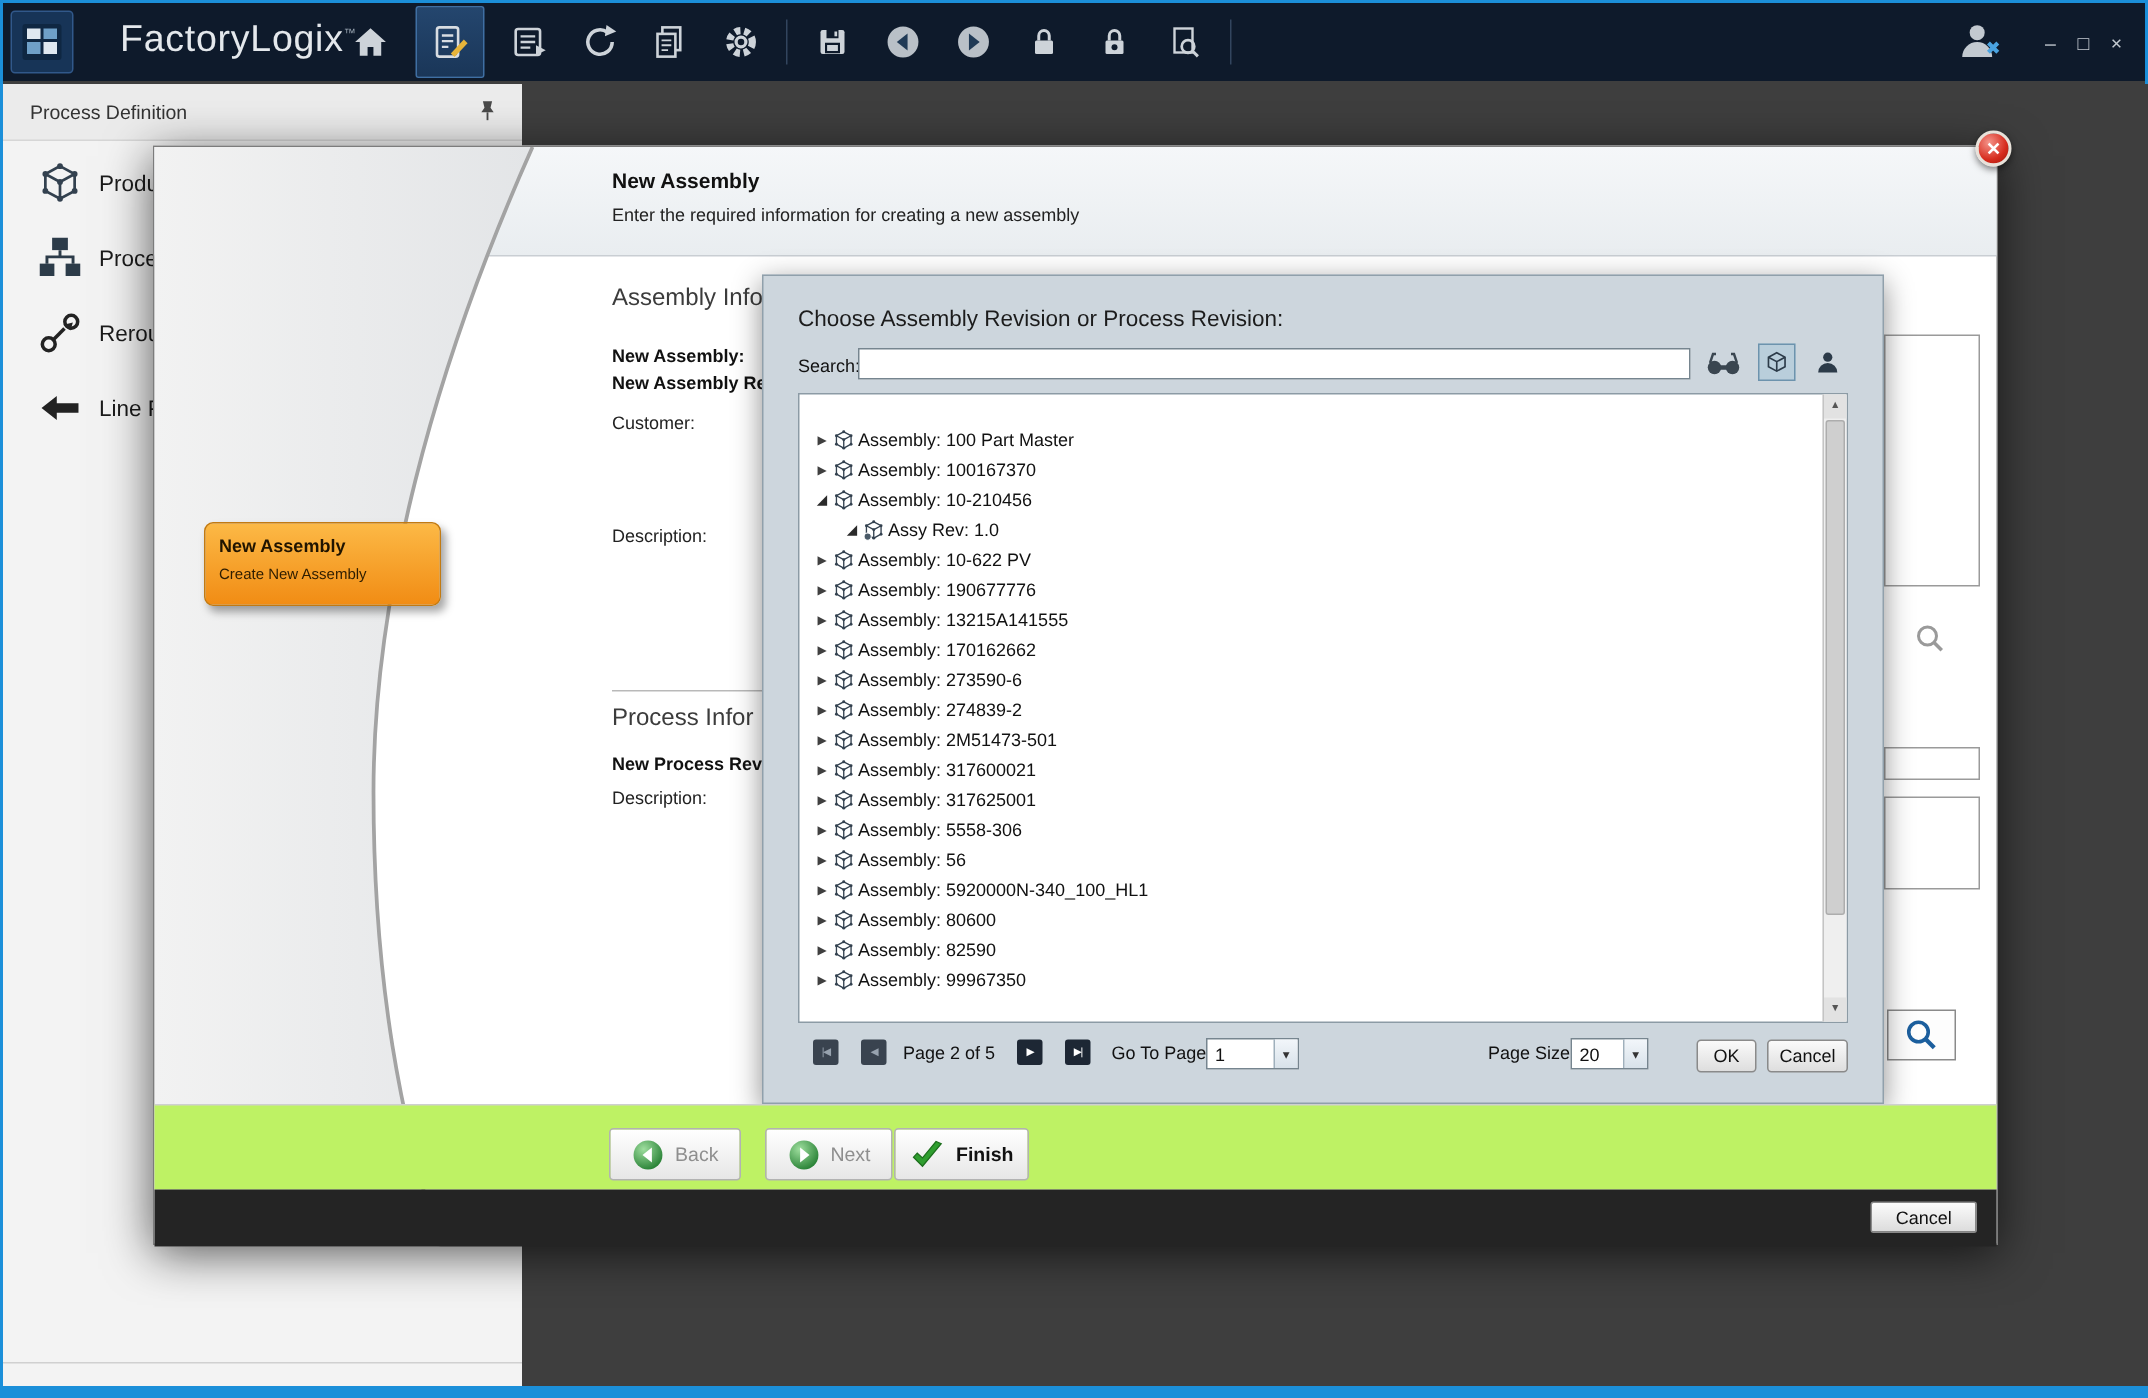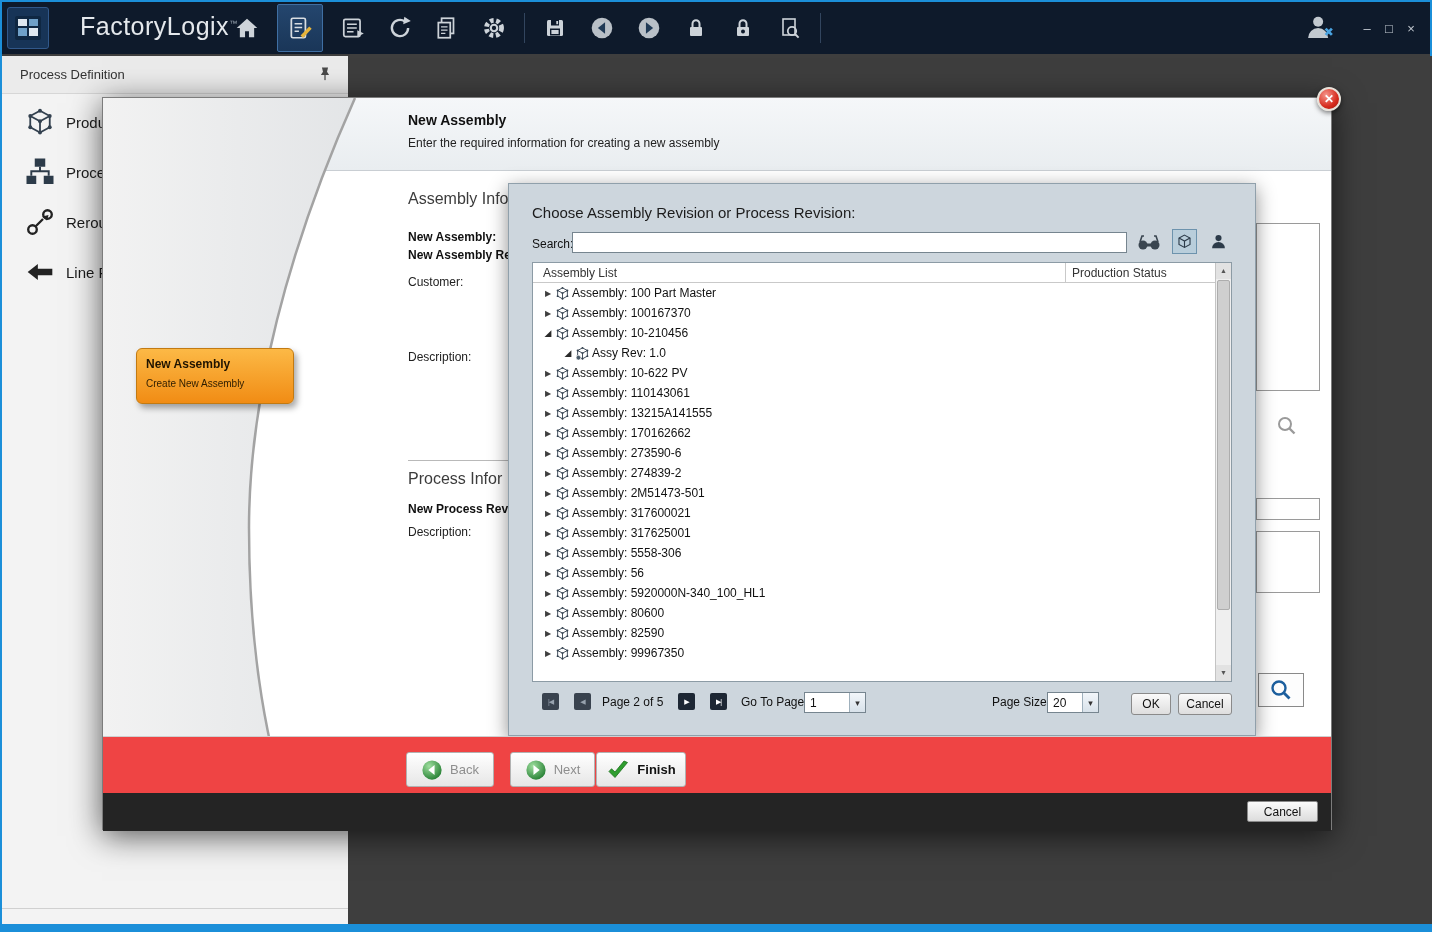--- a/index.html
+++ b/index.html
@@ -108,21 +108,21 @@
   .combo { position:absolute; top:2px; height:21px; background:#fff; border:1px solid #76858f;
     display:flex; align-items:center; cursor:pointer; }
   .combo .cv { flex:1; font-size:12px; padding-left:5px; }
   .combo .combo-btn { width:16px; height:100%; background:linear-gradient(#f2f6fa,#d8e2ea);
     border-left:1px solid #9fb0bc; font-size:9px; color:#333; display:flex; align-items:center; justify-content:center; }
   .btn { position:absolute; top:3px; height:22px; background:linear-gradient(#fafafa,#dedede);
     border:1px solid #8a8a8a; border-radius:3px; font-size:12px; color:#111; cursor:pointer;
     font-family:"Liberation Sans",sans-serif; }
 
   
-  .wiz-bar { position:absolute; left:0; top:638px; width:100%; height:57px; background:#ef4444;
+  .wiz-bar { position:absolute; left:0; top:638px; width:100%; height:57px; background:#bef264;
     border-top:1px solid #cfcfcf; }
   .wiz-btn { position:absolute; top:15px; height:35px; background:linear-gradient(#ffffff,#e6e6e6);
     border:1px solid #b2b2b2; border-radius:3px; display:flex; align-items:center; justify-content:center;
     gap:7px; cursor:pointer; font-family:"Liberation Sans",sans-serif; }
   .wiz-btn .lbl { font-size:13px; color:#8e8e8e; }
   .wiz-btn.finish .lbl { color:#111; font-weight:bold; }
   .dlg-footer { position:absolute; left:0; top:695px; width:100%; height:38px; background:#242424; }
   .ftr-cancel { position:absolute; right:13px; top:8px; width:71px; height:21px;
     background:linear-gradient(#fbfbfb,#dcdcdc); border:1px solid #8a8a8a; border-radius:2px;
     font-size:12px; color:#111; cursor:pointer; font-family:"Liberation Sans",sans-serif; }
@@ -383,24 +383,20 @@
           </svg>
         </span>
       <span class="pp-toggle t2">
           <svg width="17" height="17" viewBox="0 0 20 20">
             <circle cx="10" cy="6" r="3.6" fill="#2c3b49"></circle>
             <path d="M2.5 18 a7.5 7.5 0 0 1 15 0 Z" fill="#2c3b49"></path>
           </svg>
         </span>
 
       <div class="pp-table">
-        <div class="pp-head">
-          <span class="h1">Assembly List</span>
-          <span class="h2">Production Status</span>
-        </div>
         <div class="pp-rows">
             <div class="trow" style="padding-left: 8px;">
               <span class="tarrow collapsed">▶</span>
               <span class="ticon">
                 <svg viewBox="0 0 20 20" width="15" height="15">
                   <g fill="none" stroke="#33414f" stroke-width="1.2">
                     <path d="M10 2.5 L16.5 6 L16.5 13.5 L10 17 L3.5 13.5 L3.5 6 Z"></path>
                     <path d="M3.5 6 L10 9.5 L16.5 6 M10 9.5 L10 17"></path>
                   </g>
                   <g fill="#33414f">
@@ -513,21 +509,21 @@
                     <circle cx="10" cy="2.5" r="1.3"></circle>
                     <circle cx="16.5" cy="6" r="1.3"></circle>
                     <circle cx="16.5" cy="13.5" r="1.3"></circle>
                     <circle cx="10" cy="17" r="1.3"></circle>
                     <circle cx="3.5" cy="13.5" r="1.3"></circle>
                     <circle cx="3.5" cy="6" r="1.3"></circle>
                     <circle cx="10" cy="9.5" r="1.3"></circle>
                   </g>
                 </svg>
               </span>
-              <span class="tlabel">Assembly: 110143061</span>
+              <span class="tlabel">Assembly: 190677776</span>
             </div>
             <div class="trow" style="padding-left: 8px;">
               <span class="tarrow collapsed">▶</span>
               <span class="ticon">
                 <svg viewBox="0 0 20 20" width="15" height="15">
                   <g fill="none" stroke="#33414f" stroke-width="1.2">
                     <path d="M10 2.5 L16.5 6 L16.5 13.5 L10 17 L3.5 13.5 L3.5 6 Z"></path>
                     <path d="M3.5 6 L10 9.5 L16.5 6 M10 9.5 L10 17"></path>
                   </g>
                   <g fill="#33414f">

